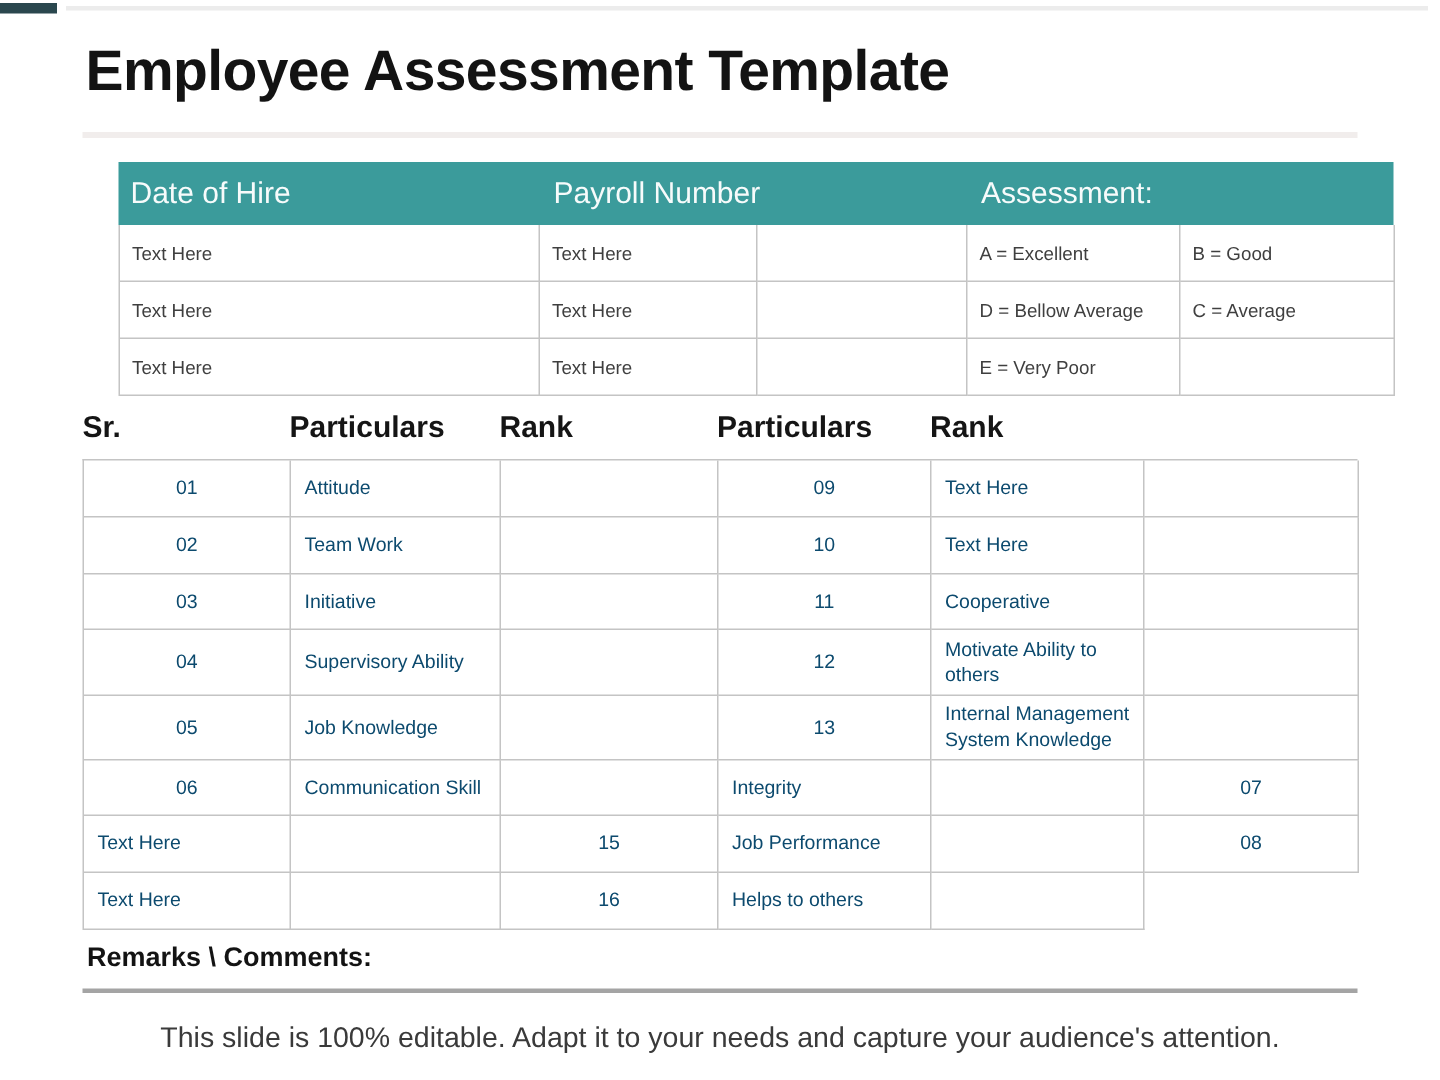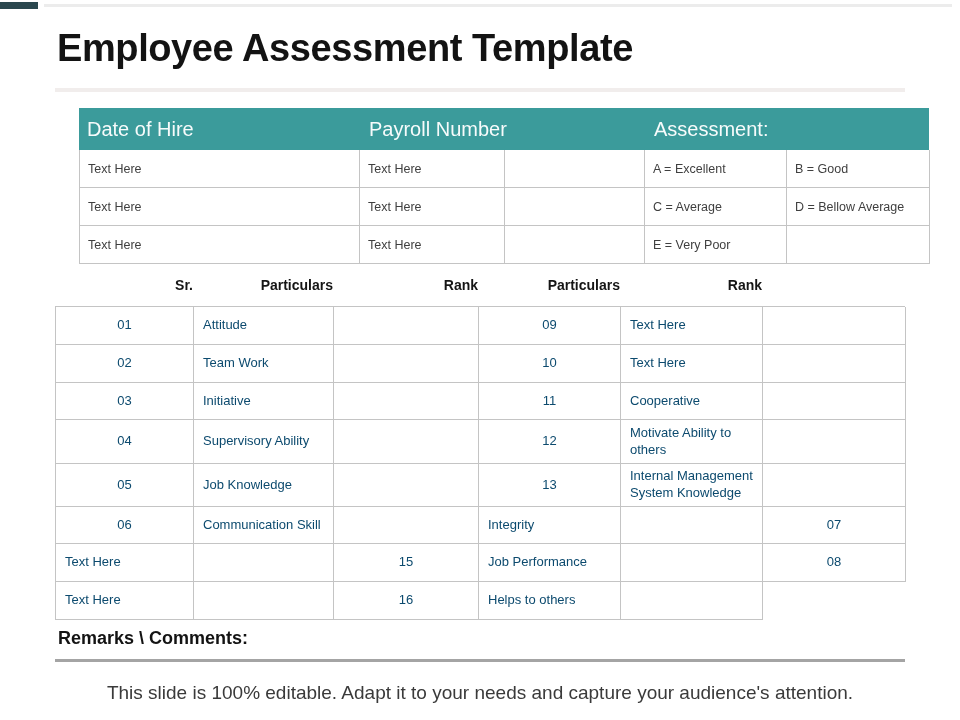--- a/index.html
+++ b/index.html
@@ -34,22 +34,22 @@
   .icell {
     box-sizing:border-box; border-right:1px solid #C4C4C4; border-bottom:1px solid #C4C4C4;
     display:flex; align-items:center; padding-left:8px; font-size:12.5px; color:#3F3F3F;
     white-space:nowrap; overflow:hidden;
   }
 
   
   .rating-table { position:absolute; left:55px; top:264px; width:850px; }
   .rating-header {
     display:grid; grid-template-columns:138px 140px 145px 142px 142px 143px;
-    height:42px; align-items:center; text-align:right;
-    font-size:14px; font-weight:700; color:#151515;
+    height:42px; align-items:center; text-align:left;
+    font-size:20px; font-weight:700; color:#151515;
   }
   .rating-grid {
     display:grid; grid-template-columns:138px 140px 145px 142px 142px 143px;
     grid-template-rows:38px 38px 37px 44px 43px 37px 38px 38px;
     border-left:1px solid #C4C4C4; border-top:1px solid #C4C4C4;
   }
   .rcell {
     box-sizing:border-box; border-right:1px solid #C4C4C4; border-bottom:1px solid #C4C4C4;
     display:flex; align-items:center; font-size:13px; color:#0c4a6e; line-height:1.3;
   }
@@ -82,22 +82,22 @@
     <div class="info-grid">
       <div class="icell">Text Here</div>
       <div class="icell">Text Here</div>
       <div class="icell"></div>
       <div class="icell">A = Excellent</div>
       <div class="icell">B = Good</div>
 
       <div class="icell">Text Here</div>
       <div class="icell">Text Here</div>
       <div class="icell"></div>
+      <div class="icell">D = Bellow Average</div>
       <div class="icell">C = Average</div>
-      <div class="icell">D = Bellow Average</div>
 
       <div class="icell">Text Here</div>
       <div class="icell">Text Here</div>
       <div class="icell"></div>
       <div class="icell">E = Very Poor</div>
       <div class="icell"></div>
     </div>
   </div>
 
   <div class="rating-table">

